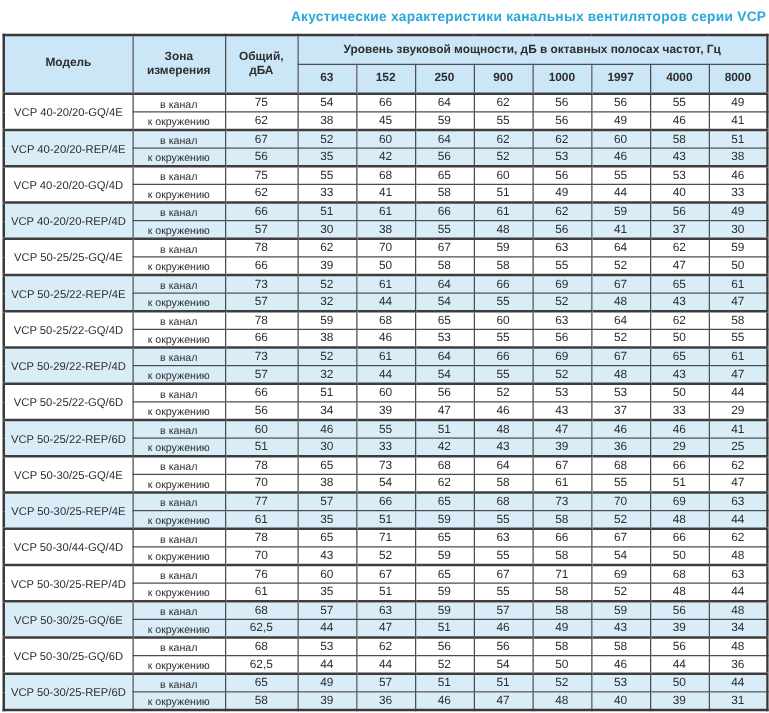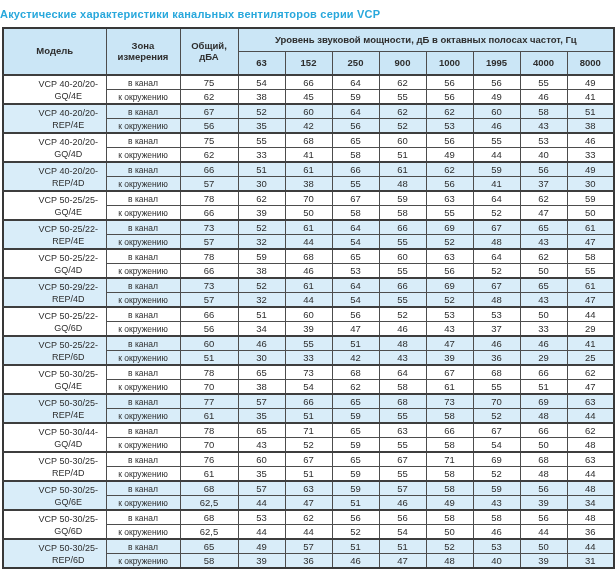--- a/index.html
+++ b/index.html
@@ -2,21 +2,21 @@
 <html><head>
 <meta charset="utf-8">
 <style>
   html,body{margin:0;padding:0;}
   body{
     width:615px;height:570px;background:#ffffff;
     font-family:"Liberation Sans","DejaVu Sans",sans-serif;
     -webkit-font-smoothing:antialiased;
   }
   .title{
-    text-align:left;
+    text-align:right;
     font-size:11px;font-weight:bold;color:#29a8dc;
     padding:8px 2px 7px 0;letter-spacing:0.2px;
   }
   table.fan-table{
     border-collapse:collapse;table-layout:fixed;
     width:611px;margin:0 2px;
     border:2px solid #383838;
   }
   .fan-table th,.fan-table td{
     border:1px solid #4d4d4d;
@@ -30,21 +30,21 @@
   }
   .fan-table thead th.spl-group{white-space:nowrap;height:18px;}
   .fan-table thead th.freq{height:18px;font-size:9.5px;}
   .fan-table tbody td{
     font-size:9px;padding:0 1px;height:13px;line-height:12px;
     background:#ffffff;
   }
   .fan-table tbody tr.shaded td{background:#d9edf9;}
   .fan-table tbody tr.group-start td{border-top:2px solid #3e3e3e;}
   .fan-table tbody tr.group-second td{border-top:1px solid #828282;}
-  .fan-table td.model-cell{font-size:9px;padding-left:28px;}
+  .fan-table td.model-cell{font-size:9px;}
   .fan-table td.zone-cell{font-size:8.5px;text-align:center;}
   .fan-table td.total-cell,.fan-table td.level-cell{font-size:9.5px;}
 </style>
 </head>
 <body>
 
 <div class="title">Акустические характеристики канальных вентиляторов  серии VCP</div>
 
 <table class="fan-table">
   <colgroup>
@@ -66,21 +66,21 @@
       <th rowspan="2">Зона измерения</th>
       <th rowspan="2">Общий, дБА</th>
       <th colspan="8" class="spl-group">Уровень звуковой мощности, дБ в октавных полосах частот, Гц</th>
     </tr>
     <tr id="freq-row">
         <th class="freq">63</th>
         <th class="freq">152</th>
         <th class="freq">250</th>
         <th class="freq">900</th>
         <th class="freq">1000</th>
-        <th class="freq">1995</th>
+        <th class="freq">1997</th>
         <th class="freq">4000</th>
         <th class="freq">8000</th>
       </tr>
   </thead>
   <tbody id="table-body">
       <tr class="group-start">
         <td class="model-cell" rowspan="2">VCP 40-20/20-GQ/4E</td>
         <td class="zone-cell">в канал</td>
         <td class="total-cell">75</td>
         <td class="level-cell">54</td>

